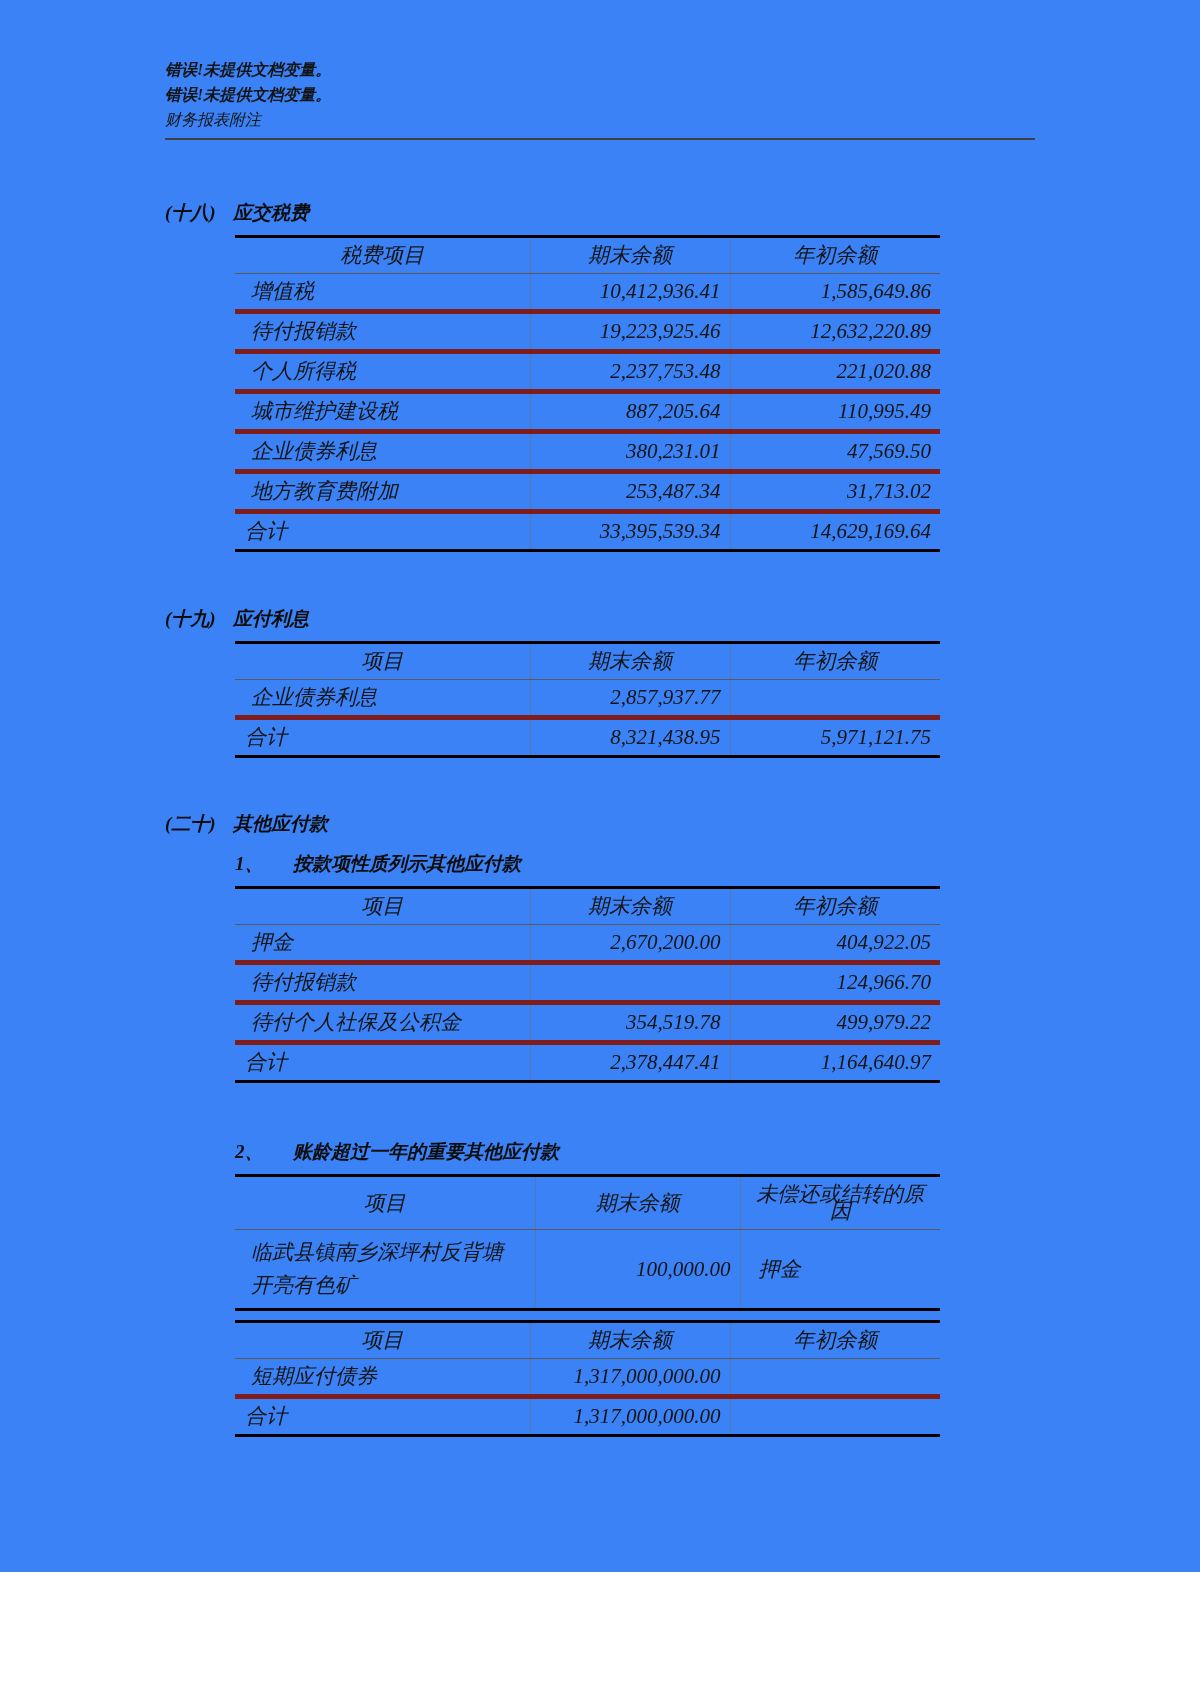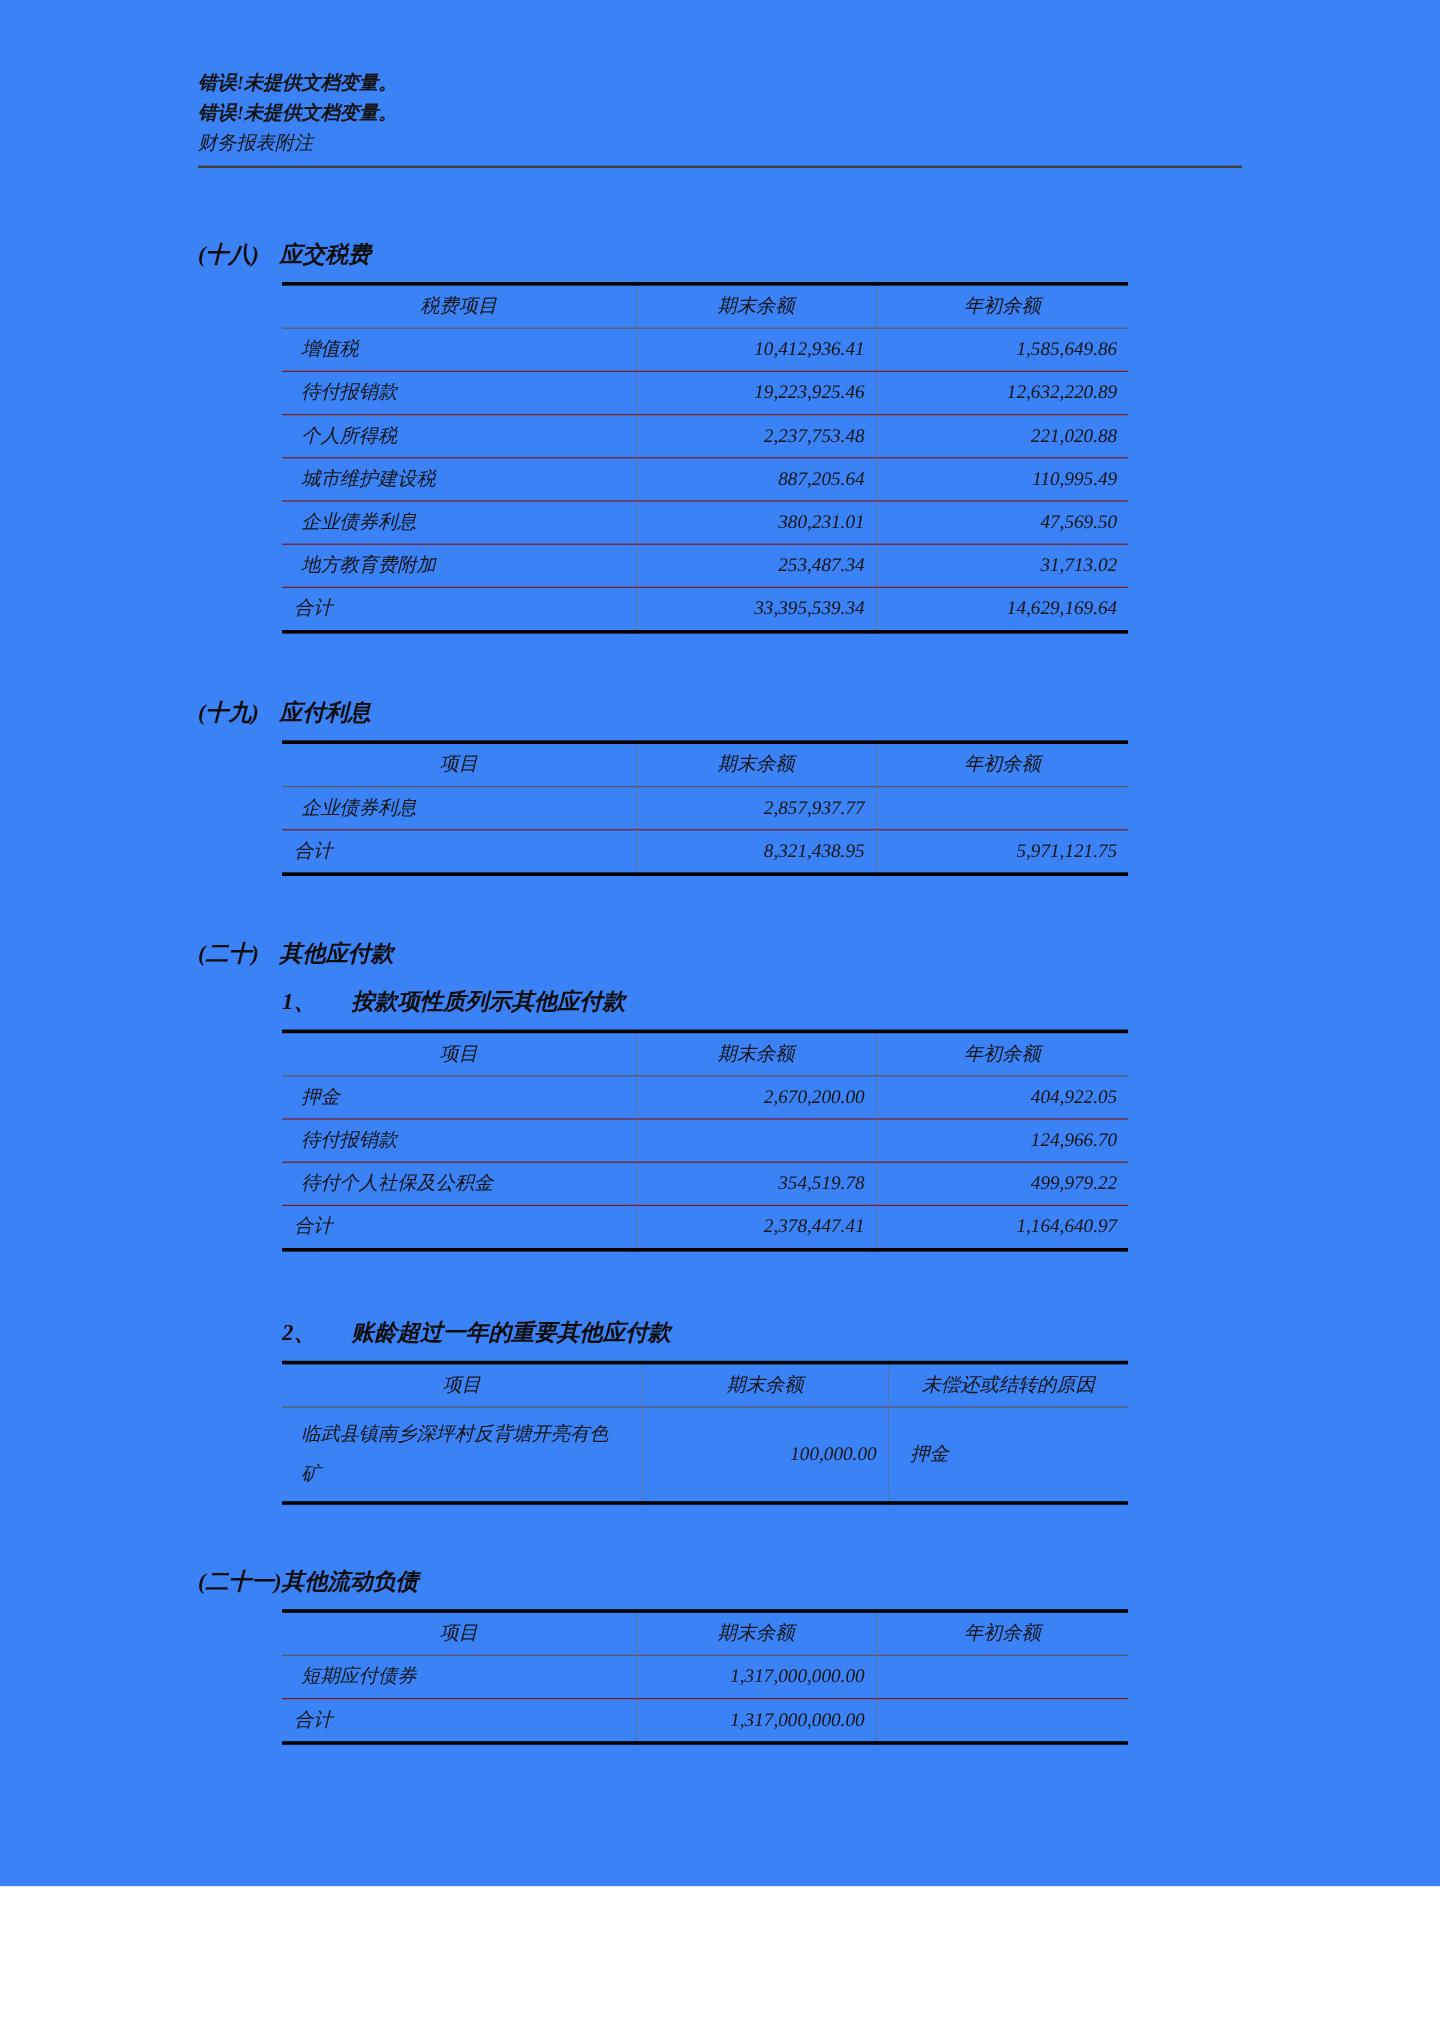--- a/index.html
+++ b/index.html
@@ -58,35 +58,35 @@
   .mt-s21 { margin-top: 52px; }
   
   table.fin-table {
     border-collapse: collapse;
     table-layout: fixed;
     width: 705px;
     margin-left: 70px;
     margin-top: 9px;
     border-top: 3px solid #000;
     border-bottom: 3px solid #000;
-    font-size: 16px;
+    font-size: 21px;
     color: #141414;
   }
   .fin-table th, .fin-table td {
     padding: 9px 10px;
     line-height: 17px;
     font-weight: normal;
     vertical-align: middle;
     overflow: hidden;
   }
   .fin-table th {
     text-align: center;
     border-bottom: 1px solid #5a5a5a;
   }
-  .fin-table td { border-bottom: 1px solid #7f1d1d; }
+  .fin-table td { border-bottom: 5px solid #7f1d1d; }
   .fin-table tbody tr:last-child td { border-bottom: none; }
   .fin-table th + th, .fin-table td + td { border-left: 1px dotted #6f6f6f; }
   .fin-table td.lbl { text-align: left; padding-left: 16px; }
   .fin-table td.num { text-align: right; padding-right: 9px; }
   .fin-table td.ctr { text-align: left; }
   .fin-table td.rsn { text-align: left; padding-left: 18px; }
   .fin-table tr.tall-row td { line-height: 33px; padding-top: 6px; padding-bottom: 6px; }
   .fin-table tr.tall-row td.lbl { padding-left: 16px; padding-right: 22px; }
 </style>
 </head>
@@ -249,23 +249,20 @@
       </thead>
       <tbody>
         <tr class="tall-row">
           <td class="lbl">临武县镇南乡深坪村反背塘开亮有色矿</td>
           <td class="num">100,000.00</td>
           <td class="rsn">押金</td>
         </tr>
       </tbody>
     </table>
 
-    <div class="sec-heading mt-s21">
-      <span class="sec-label">(二十一)</span><span class="sec-title">其他流动负债</span>
-    </div>
     <table class="fin-table">
       <colgroup>
           <col style="width:295px">
           <col style="width:200px">
           <col style="width:210px">
         </colgroup>
       <thead>
         <tr>
           <th>项目</th>
           <th>期末余额</th>

